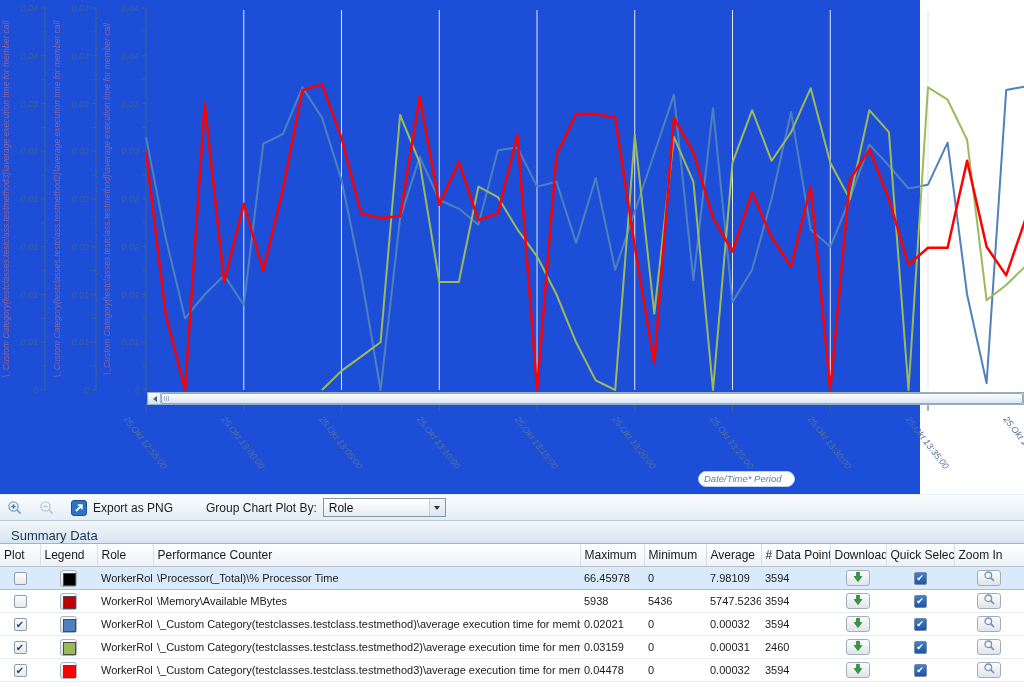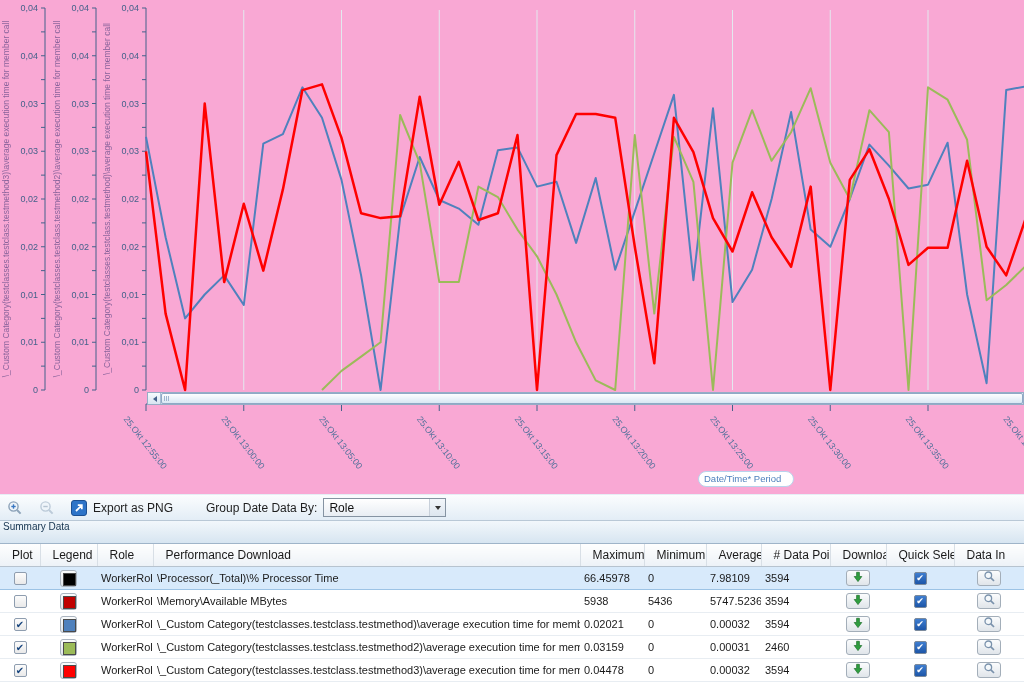--- a/index.html
+++ b/index.html
@@ -1,20 +1,20 @@
 <!DOCTYPE html>
 <html><head>
 <meta charset="utf-8">
 <style>
   html,body{margin:0;padding:0;}
   body{width:1024px;height:687px;overflow:hidden;background:#fff;
        font-family:"Liberation Sans",sans-serif;-webkit-font-smoothing:antialiased;}
 
   
-  .chart-area{position:relative;width:1024px;height:494px;background:#f9a8d4;}
+  .chart-area{position:relative;width:920px;height:494px;background:#1d4ed8;font-style:italic;}
   .chart-area svg{position:absolute;left:0;top:0;}
 
   .hscroll{position:absolute;left:147px;top:392px;width:877px;height:13px;box-sizing:border-box;
            background:linear-gradient(#dfeaf4,#c6d8ea);border:1px solid #96adc6;display:flex;}
   .hscroll .sb-arrow{width:13px;height:100%;box-sizing:border-box;display:flex;align-items:center;justify-content:center;
            background:linear-gradient(#f6fafd,#d7e4f1);border-right:1px solid #a8bed4;cursor:pointer;}
   .sb-arrow i{display:block;width:0;height:0;border:3px solid transparent;border-right:4px solid #44618a;margin-right:2px;}
   .hscroll .sb-thumb{flex:1;box-sizing:border-box;background:linear-gradient(#fdfeff,#d9e7f4);
            border:1px solid #8fa9c6;border-radius:2px;position:relative;}
   .sb-thumb .grip{position:absolute;left:2px;top:2px;bottom:2px;width:5px;
@@ -31,27 +31,27 @@
   .tb-label{font-size:12px;color:#1e1e1e;margin-left:5px;cursor:default;text-align:center;}
   .sep1{width:14px;}  .sep2{width:28px;}
   .combo{width:123px;height:19px;margin-left:6px;box-sizing:border-box;border:1px solid #8593a2;
          background:linear-gradient(#ffffff,#e8edf3);display:flex;align-items:center;font-size:12px;
          padding-left:5px;color:#111;cursor:pointer;}
   .combo .arrowbox{margin-left:auto;width:16px;height:100%;box-sizing:border-box;display:flex;align-items:center;
          justify-content:center;border-left:1px solid #c8d0da;background:linear-gradient(#f2f6fa,#dde6ef);}
   .combo .tri{width:0;height:0;border:3.5px solid transparent;border-top:4.5px solid #333;margin-top:4px;}
 
   
-  .summarybar{height:23px;box-sizing:border-box;display:flex;align-items:flex-start;padding-left:3px;
+  .summarybar{height:23px;box-sizing:border-box;display:flex;align-items:flex-end;padding-left:11px;
          background:linear-gradient(#f2f7fb,#d7e5f1);border-bottom:1px solid #9fb4c9;
-         font-size:10px;color:#16344f;}
+         font-size:13px;color:#16344f;}
 
   
   table{width:1024px;border-collapse:collapse;table-layout:fixed;font-size:11px;color:#1a1a1a;}
-  thead th{height:22px;font-weight:normal;font-size:12px;text-align:left;padding:0 0 0 12px;
+  thead th{height:22px;font-weight:normal;font-size:12px;text-align:left;padding:0 0 0 4px;
          background:linear-gradient(#fefefe,#edf2f7);border-right:1px solid #d8dfe6;
          border-bottom:1px solid #b7c3cf;overflow:hidden;white-space:nowrap;}
   tbody td{height:22px;padding:0 0 0 4px;border-bottom:1px solid #e8edf2;overflow:hidden;white-space:nowrap;}
   tbody tr.selected td{background:#d8eafb;border-top:1px solid #9cc3e5;border-bottom:1px solid #9cc3e5;}
   td.center{text-align:center;padding:0;}
 
   .cb{display:inline-block;width:13px;height:13px;box-sizing:border-box;border:1px solid #8e9daf;border-radius:2px;
       background:linear-gradient(#fcfcfc,#e9e9e9);font-size:10px;line-height:11px;color:#17457e;
       text-align:center;vertical-align:middle;cursor:pointer;}
   .cb.qs{background:linear-gradient(#3f7ed0,#1d56a8);color:#fff;font-size:9px;line-height:11px;border:1px solid #7b8a9c;}
@@ -226,21 +226,21 @@
   </span>
   <span class="sep1"></span>
   <span class="tbicon">
     <svg width="16" height="16" viewBox="0 0 16 16">
       <rect x="0.5" y="0.5" width="15" height="15" rx="2.5" fill="#2d74c8" stroke="#1b4f92"></rect>
       <path d="M5 11 L10.2 5.8 M10.8 9.2 V5.2 H6.8" stroke="#ffffff" stroke-width="1.8" fill="none"></path>
     </svg>
   </span>
   <span class="tb-label">Export as PNG</span>
   <span class="sep2"></span>
-  <span class="tb-label">Group Date Data By:</span>
+  <span class="tb-label">Group Chart Plot By:</span>
   <div class="combo">
     <span>Role</span>
     <span class="arrowbox">
         <i class="tri"></i>
       </span>
   </div>
 </div>
 
 <div class="summarybar">
   <span>Summary Data</span>
@@ -258,28 +258,28 @@
       <col style="width: 69px;">
       <col style="width: 56px;">
       <col style="width: 68px;">
       <col style="width: 70px;">
     </colgroup>
   <thead>
       <tr>
         <th>Plot</th>
         <th>Legend</th>
         <th>Role</th>
-        <th>Performance Download</th>
+        <th>Performance Counter</th>
         <th>Maximum</th>
         <th>Minimum</th>
         <th>Average</th>
         <th># Data Points</th>
         <th>Download</th>
         <th>Quick Select</th>
-        <th>Data In</th>
+        <th>Zoom In</th>
       </tr>
     </thead>
   <tbody>
       <tr class="selected">
         <td class="center"><span class="cb"></span></td>
         <td class="center"><span class="legendbtn"><b style="background:#000000"></b></span></td>
         <td>WorkerRole</td>
         <td>\Processor(_Total)\% Processor Time</td>
         <td>66.45978</td>
         <td>0</td>

